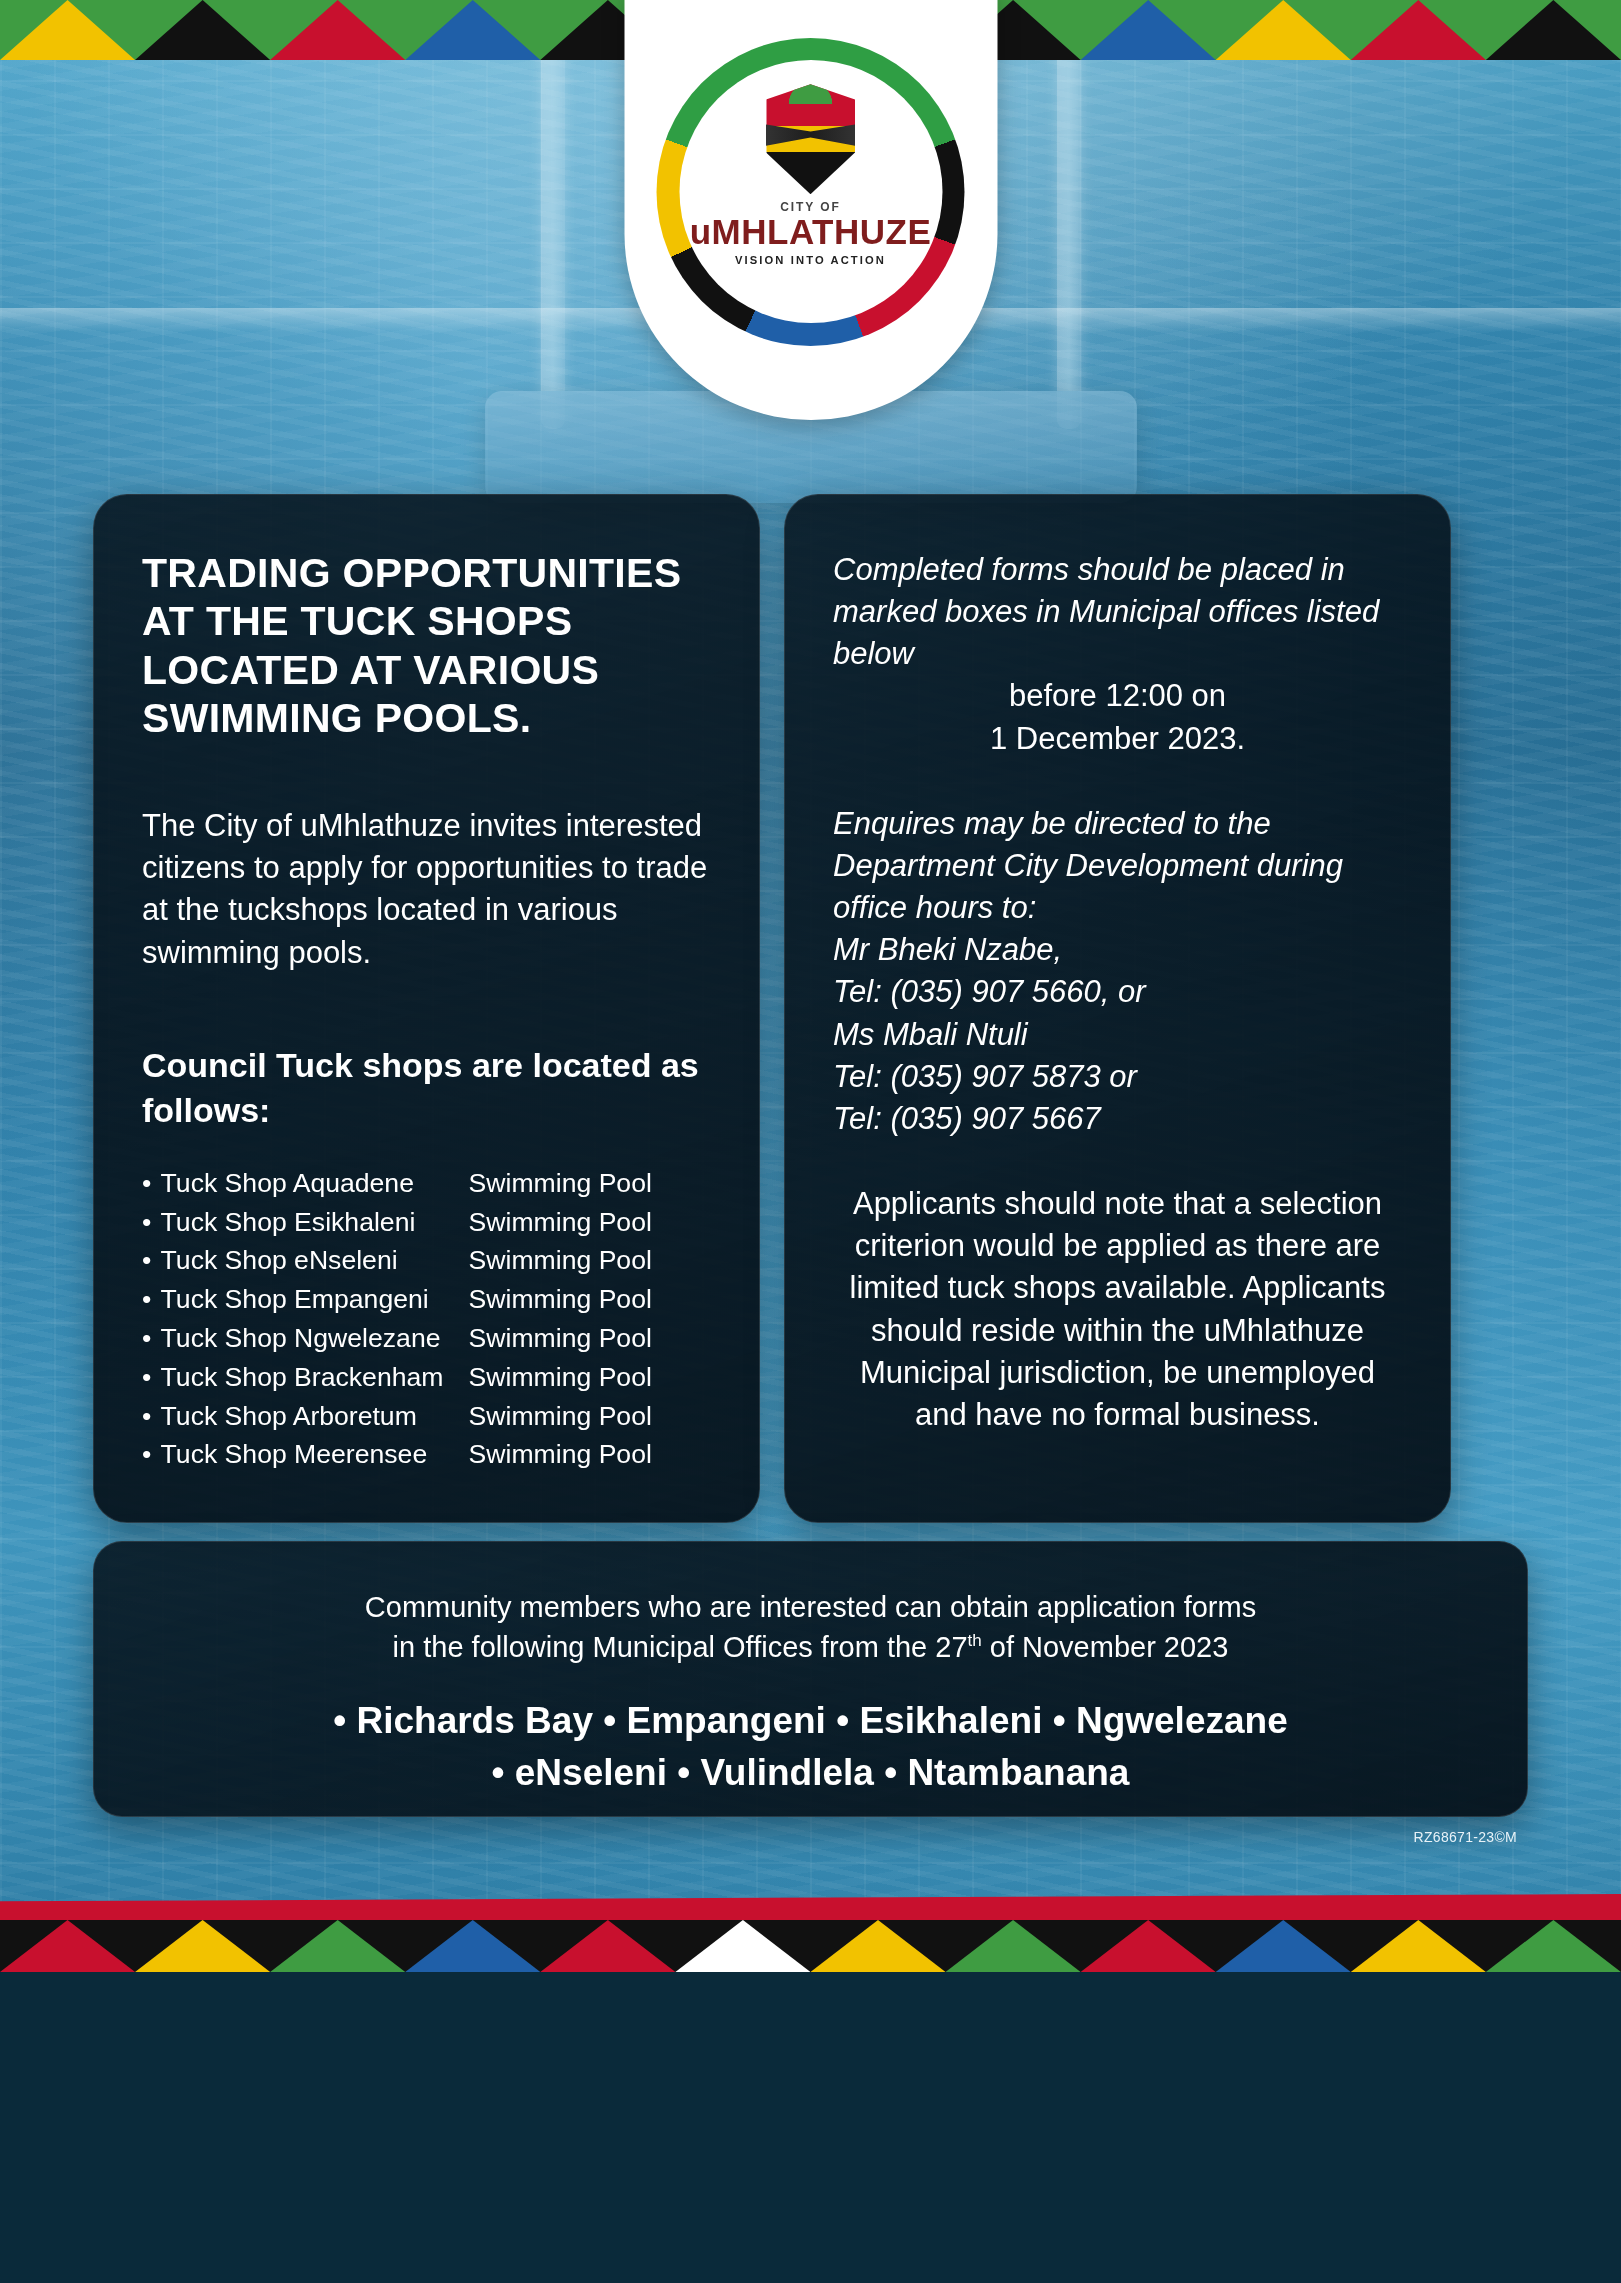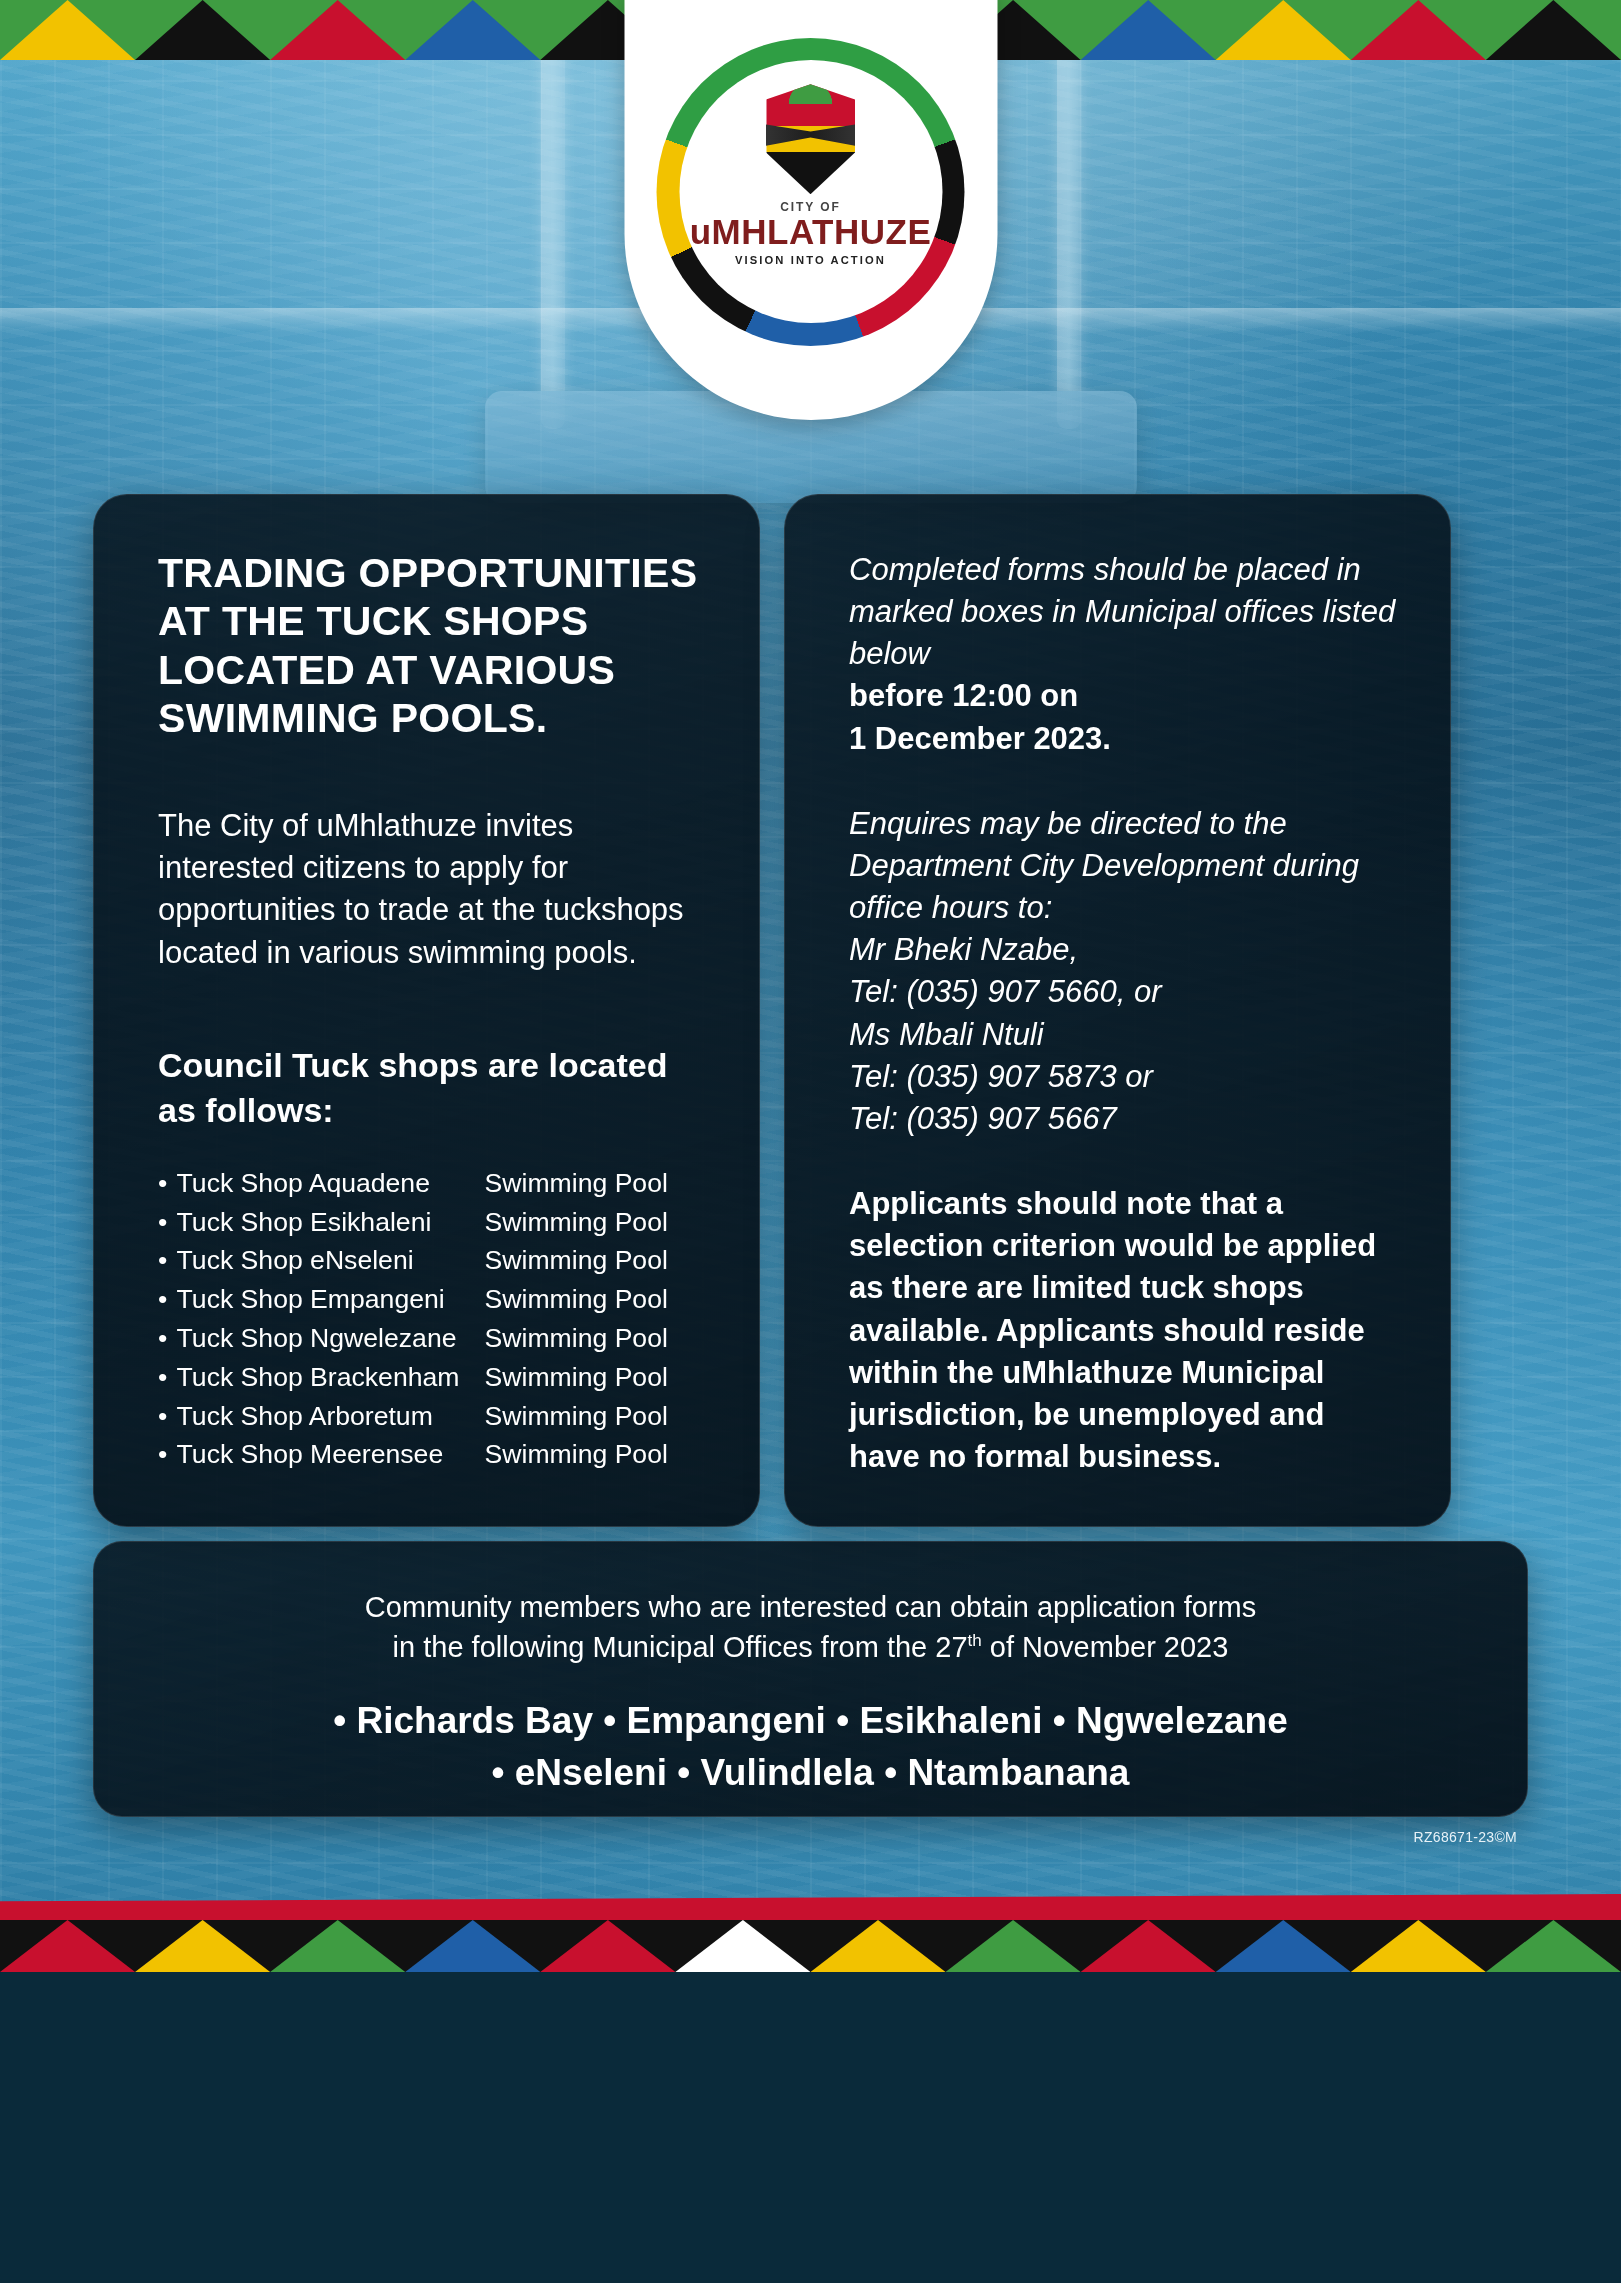--- a/index.html
+++ b/index.html
@@ -153,21 +153,21 @@
   .cards {
     position: absolute; left: 93px; right: 93px; top: 494px; z-index: 6;
     display: flex; gap: 24px;
   }
   .card {
     background: linear-gradient(160deg, rgba(6,20,30,.88), rgba(4,14,22,.92));
     border-radius: 34px;
     border: 0.9px solid rgba(255,255,255,.12);
     box-shadow: 0 13px 37px rgba(0,0,0,.35);
     color: #fff;
-    padding: 54px 48px 48px 64px;
+    padding: 54px 48px 48px 48px;
   }
   .card.left { width: 667px; }
   .card.right { width: 667px; }
 
   .headline {
     font-size: 41px; line-height: 1.18; font-weight: bold; letter-spacing: 0.3px;
     text-transform: uppercase;
   }
   .body-text {
     font-size: 31px; line-height: 1.37; margin-top: 62px; font-weight: 400;
@@ -178,21 +178,21 @@
   .pool-list { margin-top: 32px; }
   .pool-row {
     display: flex; font-size: 26.6px; line-height: 1.46; white-space: nowrap;
   }
   .pool-row .bullet { width: 18.6px; }
   .pool-row .nm { width: 308px; }
   .pool-row .sfx { }
 
   .r-text { font-size: 31px; line-height: 1.36; font-style: italic; }
   .r-block { margin-top: 43px; }
-  .r-strong { font-size: 31px; line-height: 1.36; font-weight: bold; }
+  .r-strong { font-size: 31px; line-height: 1.36; font-weight: normal; text-align: center; }
 
   
   .card-wide {
     position: absolute; left: 93px; right: 93px; bottom: 155px; z-index: 6;
     background: linear-gradient(160deg, rgba(6,20,30,.88), rgba(4,14,22,.92));
     border-radius: 29px;
     border: 0.9px solid rgba(255,255,255,.12);
     box-shadow: 0 13px 37px rgba(0,0,0,.35);
     color: #fff;
     padding: 45px 37px 16px 37px;

